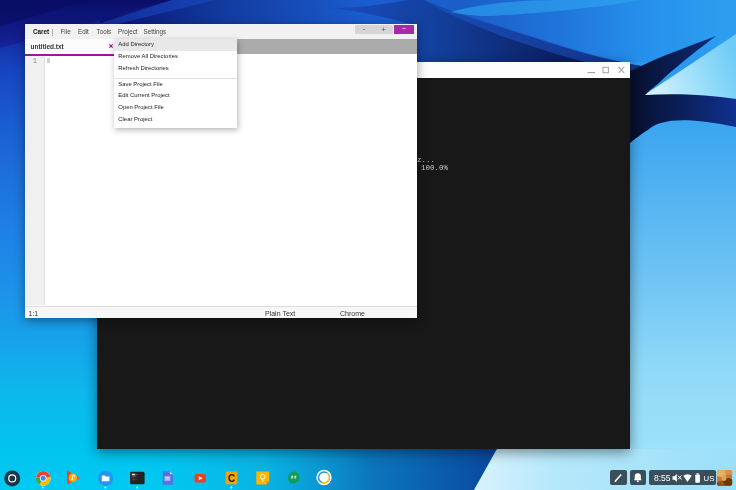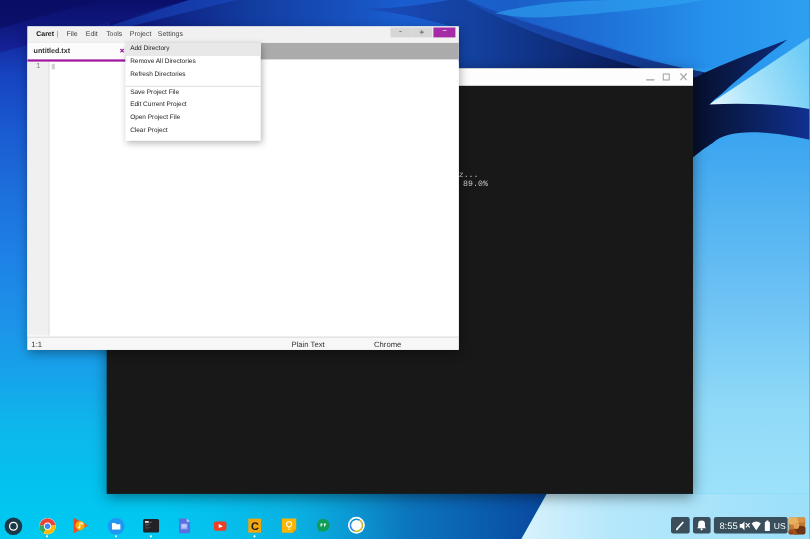--- a/index.html
+++ b/index.html
@@ -143,21 +143,21 @@
   <div id="term">
     <div id="termbar">
       <svg width="533" height="16" style="position:absolute;left:0;top:0">
         <line x1="490.5" y1="10.6" x2="498" y2="10.6" stroke="#9e9e9e" stroke-width="1.1"></line>
         <rect x="506" y="5.3" width="5.4" height="5.4" fill="none" stroke="#a6a6a6" stroke-width="1"></rect>
         <line x1="521.6" y1="4.8" x2="527.2" y2="10.9" stroke="#a8a8a8" stroke-width="1.1"></line>
         <line x1="527.2" y1="4.8" x2="521.6" y2="10.9" stroke="#a8a8a8" stroke-width="1.1"></line>
       </svg>
     </div>
     <div id="termtext1">z...</div>
-    <div id="termtext2">89.0%</div>
+    <div id="termtext2">100.0%</div>
   </div>
 
   <div id="caret">
     <div id="menubar">
       <span style="left:8px;font-weight:bold;color:#111;">Caret</span>
       <span style="left:26.5px;color:#777;">|</span>
       <span style="left:35.5px;">File</span>
       <span style="left:53px;">Edit</span>
       <span style="left:71.5px;">Tools</span>
       <span style="left:93px;">Project</span>

